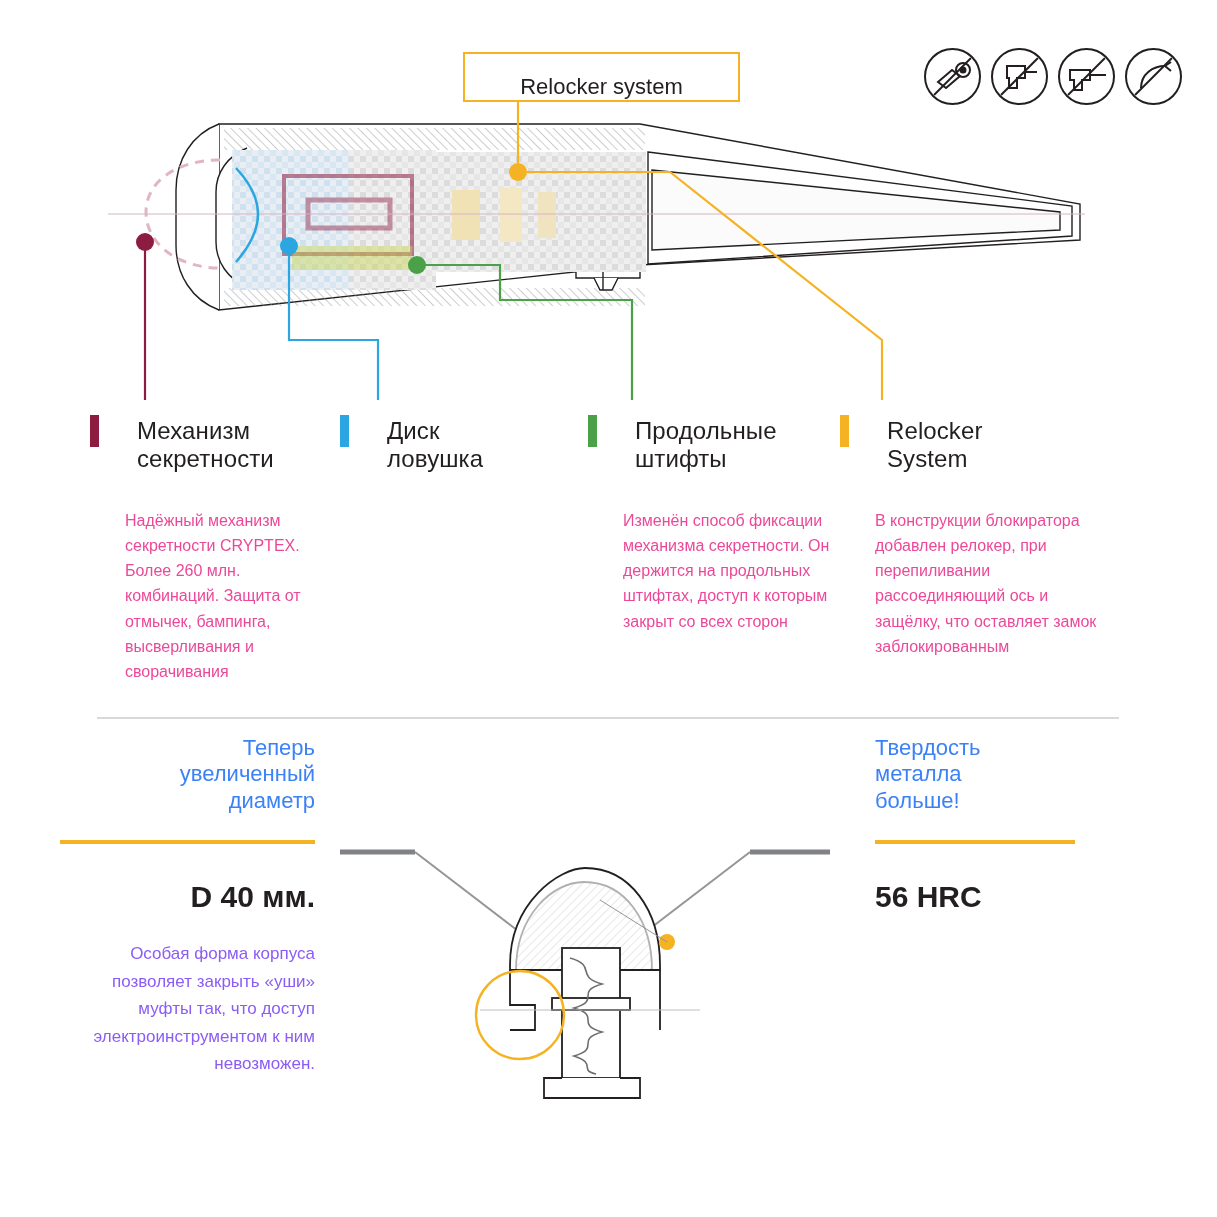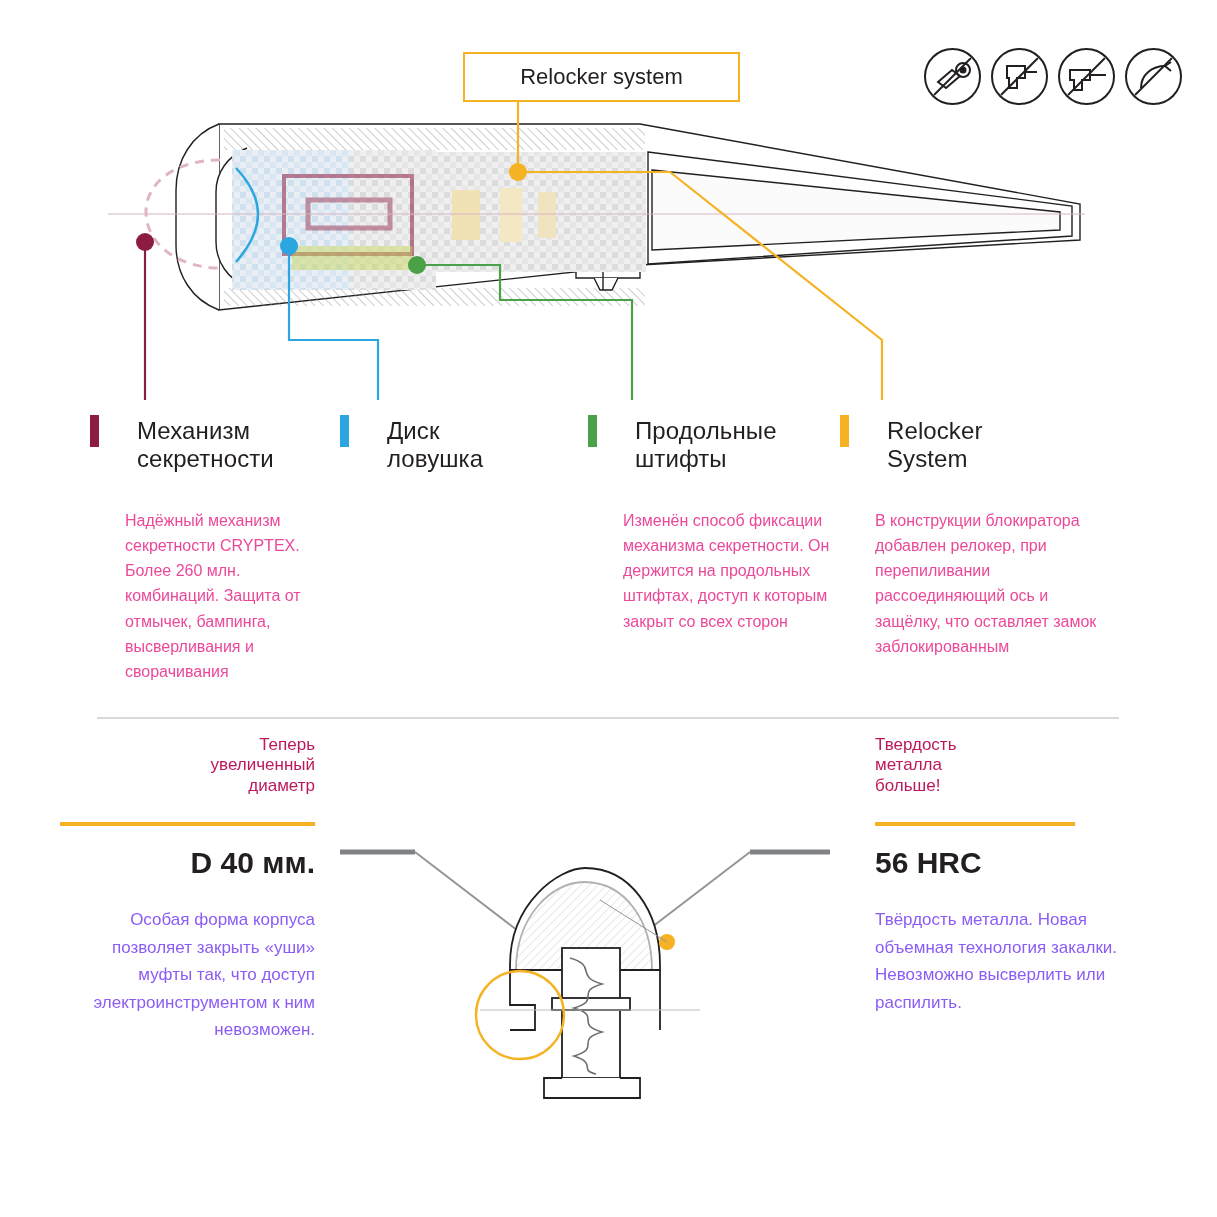--- a/index.html
+++ b/index.html
@@ -29,21 +29,21 @@
   
   #relocker-callout {
     position: absolute;
     left: 463px;
     top: 52px;
     width: 277px;
     height: 50px;
     border: 2px solid #f5b223;
     background: #ffffff;
     display: flex;
-    align-items: center;
+    align-items: flex-end;
     justify-content: center;
     font-size: 22px;
     color: #231f20;
   }
 
   
   #icon-row {
     position: absolute;
     right: 35px;
     top: 48px;
@@ -120,34 +120,34 @@
     left: 0;
     top: 735px;
     width: 1217px;
     height: 420px;
   }
   .b-block { position: absolute; top: 0; }
   #block-left { left: 60px; width: 255px; text-align: right; }
   #block-right { left: 875px; width: 270px; text-align: left; }
   .b-block h3 {
     margin: 0;
-    font-size: 17px;
+    font-size: 22px;
     font-weight: 400;
     line-height: 1.2;
-    color: #be185d;
+    color: #3b82f6;
   }
   .b-rule {
     height: 4px;
     background: #f5b223;
     margin: 26px 0 0 0;
   }
   #block-left .b-rule { width: 255px; }
   #block-right .b-rule { width: 200px; }
   .b-value {
-    margin: 20px 0 0 0;
+    margin: 36px 0 0 0;
     font-size: 30px;
     font-weight: bold;
     color: #231f20;
   }
   .b-block p {
     margin: 26px 0 0 0;
     font-size: 17px;
     line-height: 1.62;
     color: #8b5cf6;
   }
@@ -372,15 +372,14 @@
   </svg>
 
   <div class="b-block" id="block-right">
     <h3>
       <span>Твердость</span><br>
       <span>металла</span><br>
       <span>больше!</span>
     </h3>
     <div class="b-rule"></div>
     <div class="b-value">56 HRC</div>
-    <p>Твёрдость металла. Новая объемная технология закалки. Невозможно высверлить или распилить.</p>
   </div>
 </div>
 
 </body></html>

